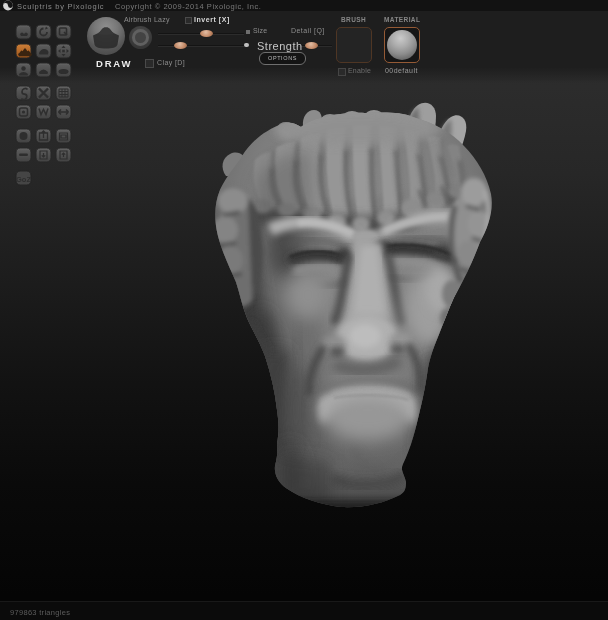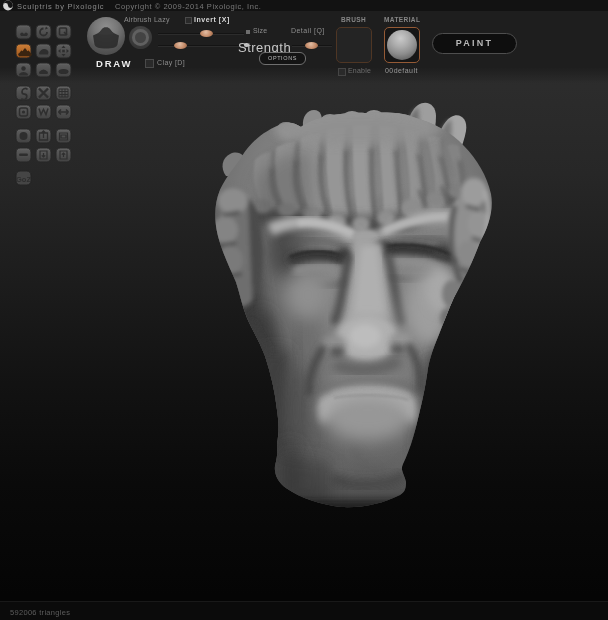--- a/index.html
+++ b/index.html
@@ -286,39 +286,38 @@
   <div class="abs" style="left:158px;top:45px;width:86px;height:1px;background:#141414;border-bottom:1px solid #2c2c2c"></div>
   <div class="abs" style="left:292px;top:45px;width:40px;height:1px;background:#141414;border-bottom:1px solid #2c2c2c"></div>
   <div class="abs" style="left:200px;top:30px;width:13px;height:7px;border-radius:50%;background:radial-gradient(circle at 45% 30%,#e2bda4,#c48b69 55%,#925d3c)"></div>
   <div class="abs" style="left:174px;top:42px;width:13px;height:7px;border-radius:50%;background:radial-gradient(circle at 45% 30%,#e2bda4,#c48b69 55%,#925d3c)"></div>
   <div class="abs" style="left:305px;top:42px;width:13px;height:7px;border-radius:50%;background:radial-gradient(circle at 45% 30%,#e2bda4,#c48b69 55%,#925d3c)"></div>
 
   <div class="abs" style="left:246px;top:30px;width:3.5px;height:3.5px;background:#6e6e6e"></div>
   <div class="lbl" style="left:253px;top:27px">Size</div>
   <div class="lbl" style="left:291px;top:27px;letter-spacing:0.45px">Detail [Q]</div>
   <div class="abs" style="left:244px;top:42.5px;width:4.5px;height:4.5px;border-radius:50%;background:#c0c0c0"></div>
-  <div class="lbl" style="left:238px;top:40px;color:#c8c8c8;font-size:13px;letter-spacing:0.5px">Strength</div>
+  <div class="lbl" style="left:257px;top:40px;color:#c8c8c8;font-size:11px;letter-spacing:0.5px">Strength</div>
 
   <div class="abs" style="left:145px;top:59px;width:7px;height:7px;background:#2a2a2a;border:1px solid #4a4a4a"></div>
   <div class="lbl" style="left:157px;top:59px;letter-spacing:0.4px">Clay [D]</div>
 
   <div class="abs" style="left:259px;top:52px;width:45px;height:11px;border-radius:6px;border:1px solid #6f6f6f;background:#141414;text-align:center;font-size:5.5px;color:#b8b8b8;line-height:11px;letter-spacing:0.6px">OPTIONS</div>
 
   <div class="lbl" style="left:341px;top:16px;font-weight:bold;color:#868686;font-size:6.5px;letter-spacing:0.4px">BRUSH</div>
   <div class="abs" style="left:336px;top:27px;width:36px;height:36px;border-radius:5px;background:#242424;border:1px solid #4f3624;box-sizing:border-box"></div>
   <div class="abs" style="left:338px;top:68px;width:6px;height:6px;background:#2a2a2a;border:1px solid #454545"></div>
   <div class="lbl" style="left:348px;top:67px;color:#6e6e6e">Enable</div>
 
   <div class="lbl" style="left:384px;top:16px;font-weight:bold;color:#868686;font-size:6.5px;letter-spacing:0.4px">MATERIAL</div>
   <div class="abs" style="left:384px;top:27px;width:36px;height:36px;border-radius:5px;background:#161616;border:1.5px solid #955a35;box-sizing:border-box"></div>
   <div class="abs" style="left:387px;top:30px;width:30px;height:30px;border-radius:50%;
      background:radial-gradient(circle at 45% 28%,#cacaca 0%,#adadad 30%,#8d8d8d 58%,#606060 85%,#494949 100%)"></div>
   <div class="lbl" style="left:385px;top:67px;color:#9a9a9a;letter-spacing:0.45px">00default</div>
 
-  <div class="abs" style="left:432px;top:33px;width:85px;height:21px;border-radius:11px;background:#0e0e0e;border:1px solid #4e4e4e;box-sizing:border-box;text-align:center;font-size:9px;font-weight:bold;color:#b9b9b9;line-height:19px;letter-spacing:2.2px">PAINT</div>
 
   <svg class="abs" style="left:12px;top:21px" width="64" height="170" viewBox="0 0 64 170">
     <defs>
       <linearGradient id="btn" x1="0" y1="0" x2="0" y2="1">
         <stop offset="0" stop-color="#6d6d6d"></stop>
           <stop offset="0.15" stop-color="#5a5a5a"></stop>
           <stop offset="1" stop-color="#424242"></stop>
       </linearGradient>
       <linearGradient id="btnO" x1="0" y1="0" x2="0" y2="1">
         <stop offset="0" stop-color="#cd7f38"></stop>
@@ -399,15 +398,15 @@
       <path d="M 48 130 h 7 v 8 h -7 Z m 3.5 6 v -4 m -1.7 1.7 l 1.7 -1.7 l 1.7 1.7" stroke="#2e2e2e" stroke-width="1.2" fill="none"></path>
     </g>
 
     <g>
       <rect x="4" y="150" width="15" height="14" rx="4.2" fill="#454545" stroke="#242424"></rect>
       <text x="11.5" y="160.5" font-family="Liberation Sans" font-size="7.5" font-weight="bold" fill="#2e2e2e" text-anchor="middle">GoZ</text>
     </g>
   </svg>
 
   <div class="abs" style="left:0;top:601px;width:608px;height:19px;background:#0b0b0b;border-top:1px solid #191919"></div>
-  <div class="lbl" style="left:10px;top:608px;color:#5c5c5c;font-size:7.5px;letter-spacing:0.3px">592006 triangles</div>
+  <div class="lbl" style="left:10px;top:608px;color:#5c5c5c;font-size:7.5px;letter-spacing:0.3px">979863 triangles</div>
 
 </div>
 
 </body></html>

